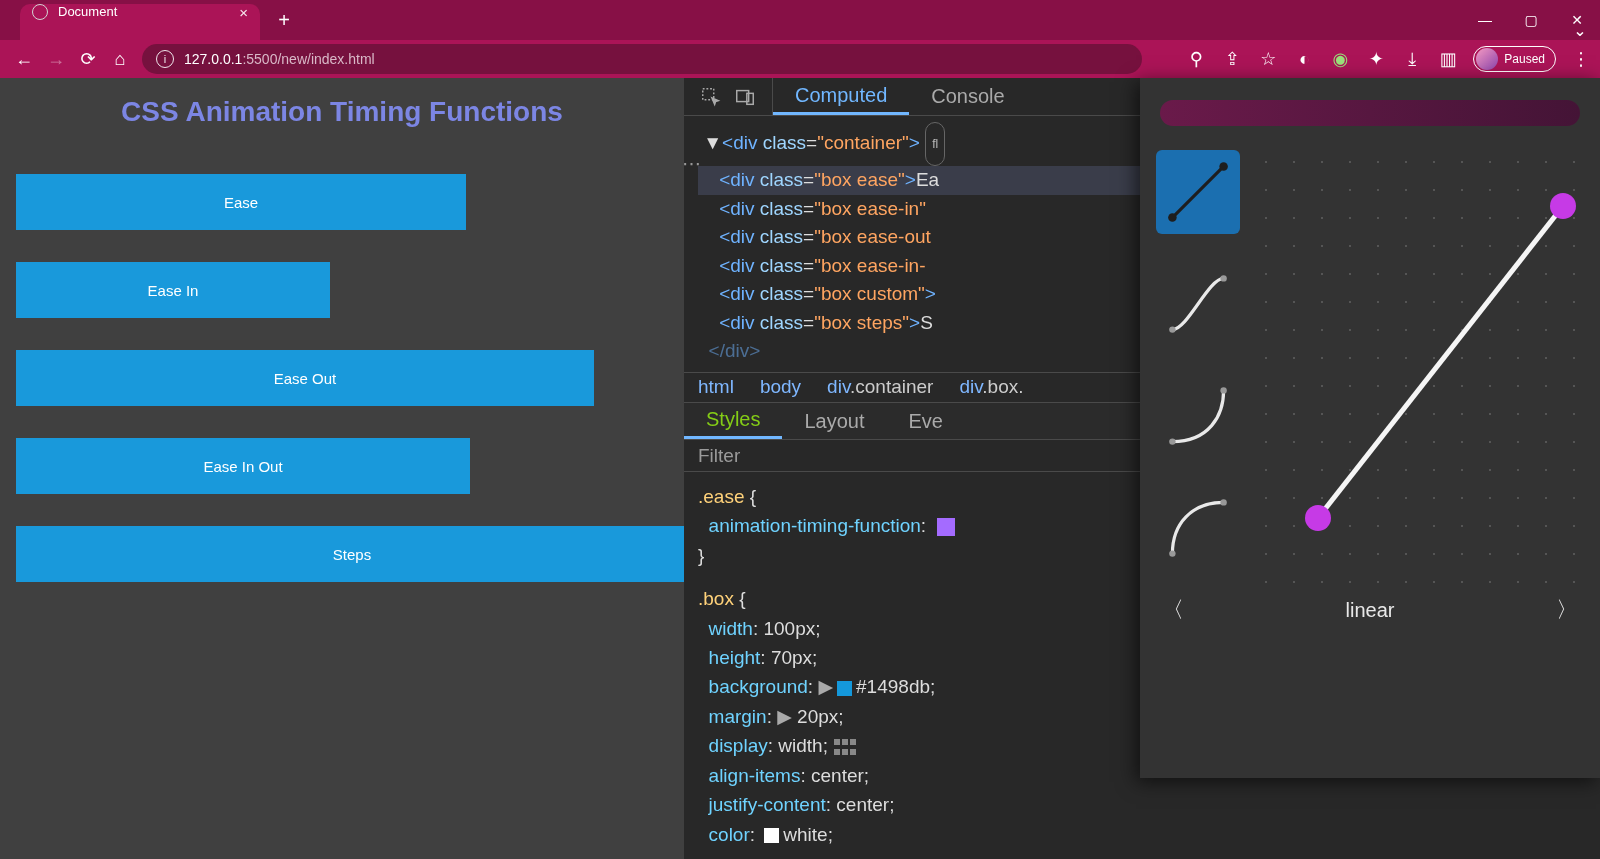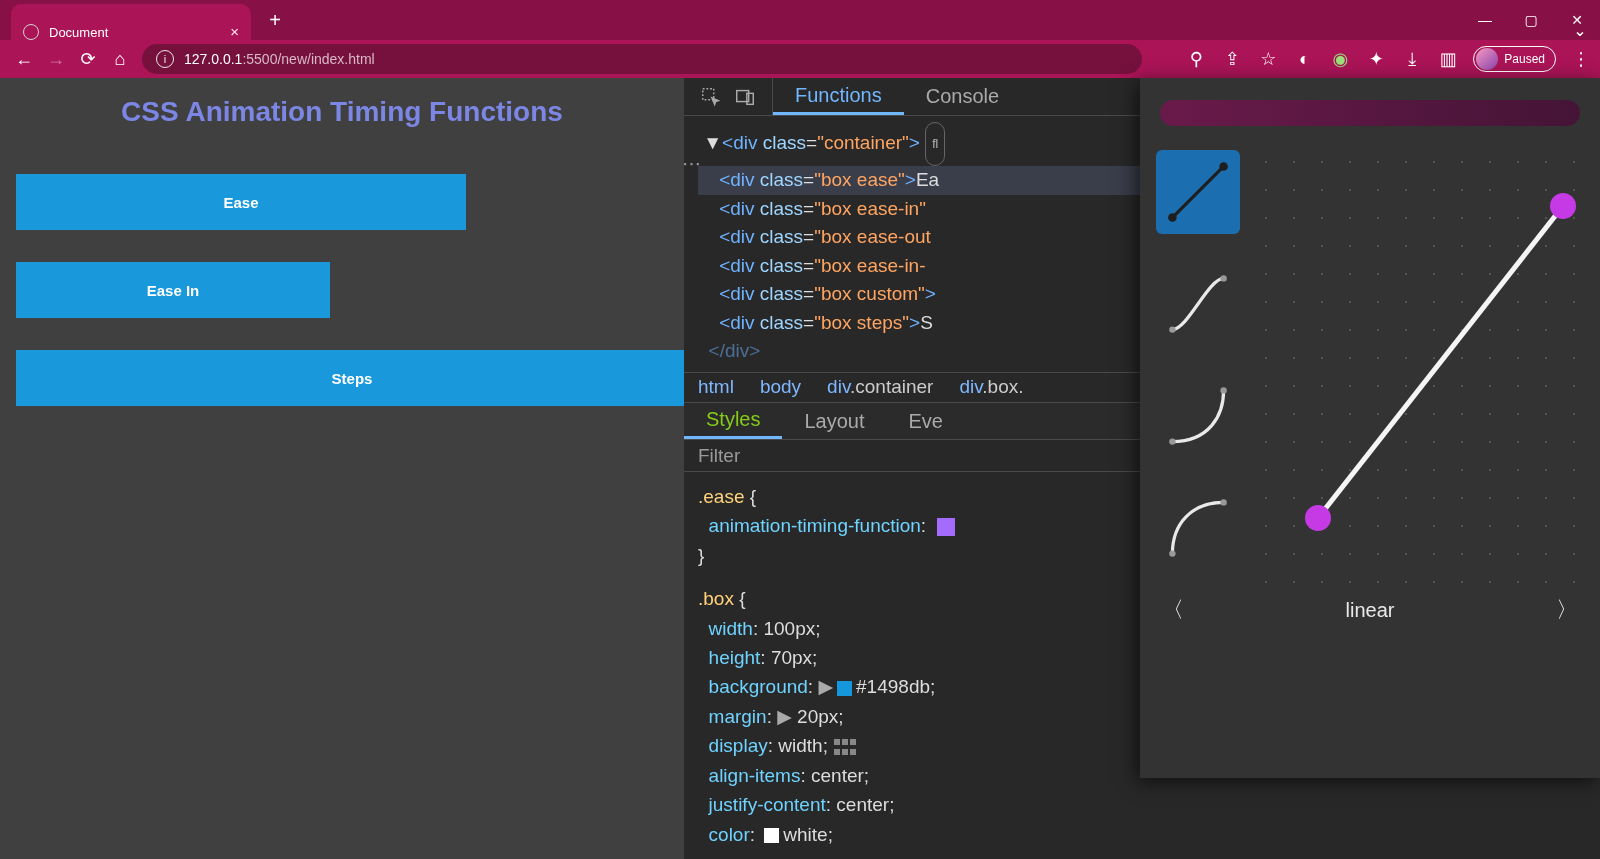--- a/index.html
+++ b/index.html
@@ -1,20 +1,20 @@
 <!DOCTYPE html>
 <html><head>
 <meta charset="utf-8">
 <style>
 *{margin:0;padding:0;box-sizing:border-box;font-family:Arial,Helvetica,sans-serif}
 body{width:1600px;height:859px;overflow:hidden;background:#1f1f1f}
 
 
 .titlebar{height:40px;background:#871046;display:flex;align-items:flex-end;position:relative}
-.tab{height:36px;border-radius:10px 10px 0 0;background:#ab1457;display:flex;align-items:flex-end;padding:0 12px;color:#fff;font-size:13px;margin-left:11px;min-width:240px}
+.tab{height:36px;border-radius:10px 10px 0 0;background:#ab1457;display:flex;align-items:flex-start;padding:0 12px;color:#fff;font-size:13px;margin-left:20px;min-width:240px}
 .tab .globe{width:16px;height:16px;border-radius:50%;border:1.5px solid #d3d3d3;margin-right:10px;position:relative}
 .tab .close{margin-left:auto;font-size:15px;opacity:.9}
 .newtab{margin:0 8px 6px 10px;width:28px;height:28px;border-radius:50%;display:flex;align-items:center;justify-content:center;color:#fff;font-size:20px}
 .win-controls{position:absolute;right:0;top:0;display:flex;height:40px}
 .win-controls div{width:46px;display:flex;align-items:center;justify-content:center;color:#fff;font-size:14px}
 .caret-down{width:40px;color:#fff;display:flex;align-items:center;justify-content:center}
 
 
 .toolbar{height:38px;background:#ab1457;display:flex;align-items:center;padding:0 8px;color:#fff}
 .toolbar .nav-btn{width:32px;height:32px;display:flex;align-items:center;justify-content:center;font-size:18px;border-radius:50%}
@@ -27,21 +27,21 @@
 .tool-right .ic{width:22px;height:22px;display:flex;align-items:center;justify-content:center;font-size:18px;color:#fff}
 .avatar{height:26px;border:1px solid #fff;border-radius:14px;display:flex;align-items:center;padding:0 10px 0 2px;gap:6px;font-size:12px}
 .avatar .pic{width:22px;height:22px;border-radius:50%;background:linear-gradient(135deg,#f49ac1,#8e44ad)}
 
 
 .workspace{display:flex;height:781px}
 
 
 .page{width:684px;background:#404040;padding:18px 16px;display:flex;flex-direction:column;align-items:flex-start}
 .page h1{font-size:28px;color:#7c86e4;font-weight:700;width:100%;text-align:center;margin-bottom:30px}
-.box{height:56px;background:#1999db;color:#fff;font-weight:700;font-size:15px;display:flex;align-items:center;justify-content:center;margin:16px 0}
+.box{height:56px;background:#1999db;color:#fff;font-weight:400;font-size:15px;display:flex;align-items:center;justify-content:center;margin:16px 0}
 .box.w1{width:450px}
 .box.w2{width:314px}
 .box.w3{width:578px}
 .box.w4{width:454px}
 .box.w5{width:546px}
 .box.w6{width:672px}
 
 
 .devtools{flex:1;background:#282828;display:flex;flex-direction:column;font-family:Menlo,Consolas,monospace;font-size:19px;position:relative}
 .dt-tabs{height:50px;border-bottom:1px solid #4a4a4a;display:flex;align-items:stretch;color:#aaa}
@@ -146,41 +146,43 @@
     <span class="ic">⋮</span>
   </div>
 </div>
 
 <div class="workspace">
 
   <div class="page">
     <h1>CSS Animation Timing Functions</h1>
     <div class="box w1">Ease</div>
     <div class="box w2">Ease In</div>
+    <div class="box w3">Ease Out</div>
+    <div class="box w4">Ease In Out</div>
     <div class="box w6">Steps</div>
   </div>
 
   <div class="devtools">
 
     <div class="dt-tabs">
       <div class="dt-tool-icons">
         <span>
           <svg width="22" height="22" viewBox="0 0 24 24" fill="none" stroke="#aaa" stroke-width="1.6">
               <rect x="3" y="3" width="12" height="12" stroke-dasharray="2 2"></rect>
               <path d="M13 13l7 3-3 1-1 3z" fill="#aaa"></path>
             </svg>
         </span>
         <span>
           <svg width="22" height="22" viewBox="0 0 24 24" fill="none" stroke="#aaa" stroke-width="1.6">
               <rect x="3" y="5" width="13" height="12"></rect>
               <rect x="14" y="8" width="7" height="12"></rect>
             </svg>
         </span>
       </div>
-      <div class="dt-tab active">Functions</div>
+      <div class="dt-tab active">Computed</div>
       <div class="dt-tab">Console</div>
     </div>
 
     <div class="dom">
       <span class="more-dots">⋯</span>
       <div class="line"> ▼<span class="tkn-tag">&lt;div</span> <span class="tkn-attr">class</span>=<span class="tkn-str">"container"</span><span class="tkn-tag">&gt;</span> <span class="pill">fl</span></div>
       <div class="line sel">    <span class="tkn-tag">&lt;div</span> <span class="tkn-attr">class</span>=<span class="tkn-str">"box ease"</span><span class="tkn-tag">&gt;</span><span class="tkn-txt">Ea</span></div>
       <div class="line">    <span class="tkn-tag">&lt;div</span> <span class="tkn-attr">class</span>=<span class="tkn-str">"box ease-in"</span></div>
       <div class="line">    <span class="tkn-tag">&lt;div</span> <span class="tkn-attr">class</span>=<span class="tkn-str">"box ease-out</span></div>
       <div class="line">    <span class="tkn-tag">&lt;div</span> <span class="tkn-attr">class</span>=<span class="tkn-str">"box ease-in-</span></div>

